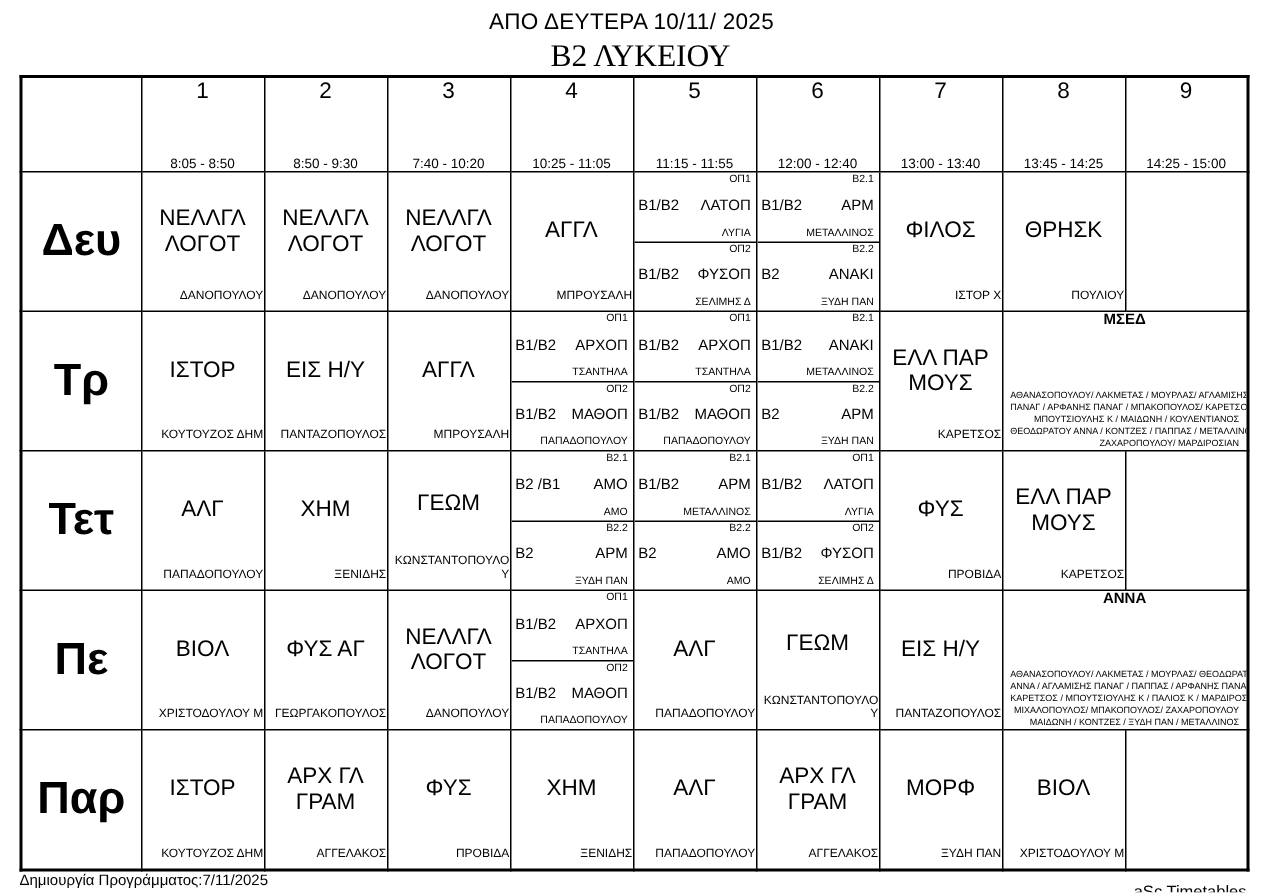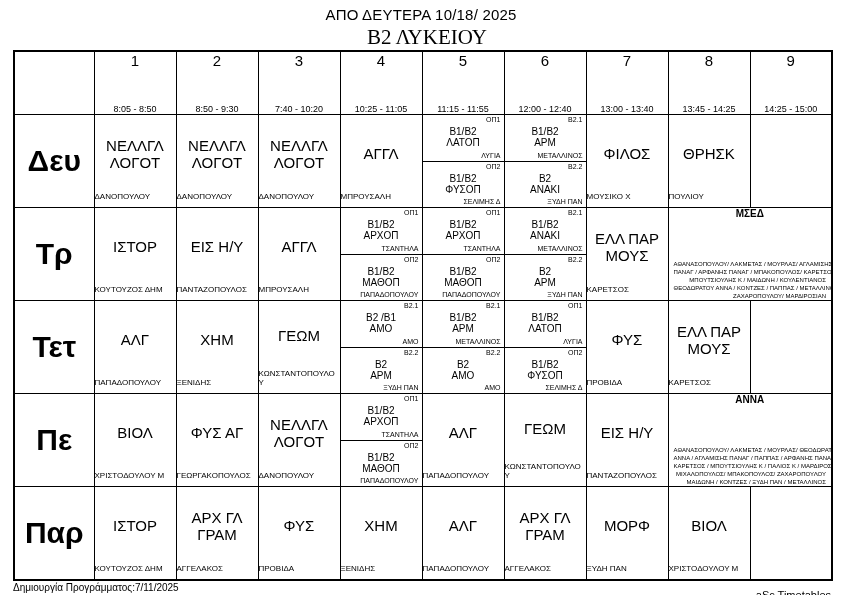--- a/index.html
+++ b/index.html
@@ -31,41 +31,41 @@
   col.pcol{width:82px;}
   thead td{height:52px;}
   tbody td{height:92px;}
   .phead{height:100%;display:flex;flex-direction:column;justify-content:center;align-items:center;gap:3px;}
   .pnum{font-size:15px;}
   .ptime{font-size:9px;margin-top:32px;}
   .daycell{height:100%;display:flex;align-items:center;justify-content:center;font-size:30px;font-weight:bold;}
   
   .simple{height:100%;display:flex;flex-direction:column;}
   .subj{flex:1;display:flex;align-items:center;justify-content:center;text-align:center;font-size:15px;line-height:1.15;padding:0 2px;}
-  .tchc{font-size:8px;text-align:left;padding-bottom:5px;line-height:1.1;word-wrap:break-word;}
+  .tchc{font-size:8px;text-align:right;padding-bottom:5px;line-height:1.1;word-wrap:break-word;}
   
   .split{height:100%;display:flex;flex-direction:column;}
   .half{flex:1;display:flex;flex-direction:column;justify-content:space-between;padding:1px 3px 2px 3px;box-sizing:border-box;}
   .half + .half{border-top:1px solid #000;}
   .tag{text-align:right;font-size:7px;}
-  .mid{display:flex;justify-content:space-between;align-items:center;font-size:10px;flex-direction:column;}
+  .mid{display:flex;justify-content:space-between;align-items:center;font-size:10px;}
   .tch{text-align:right;font-size:7px;}
   
   .multi{height:100%;display:flex;flex-direction:column;justify-content:space-between;padding:0 5px;box-sizing:border-box;}
   .multi .mtitle{text-align:center;font-size:10px;font-weight:bold;margin-bottom:4px;}
   .multi .mline{font-size:6px;text-align:right;line-height:1.35;white-space:nowrap;}
   .footer{width:818px;margin-left:13px;display:flex;justify-content:space-between;align-items:flex-start;}
   .foot-left{font-size:10px;margin-top:1px;}
   .foot-right{font-size:11px;margin-top:8px;}
 </style>
 </head>
 <body>
 
 <div class="page">
-  <div class="title">ΑΠΟ ΔΕΥΤΕΡΑ 10/18/ 2025</div>
+  <div class="title">ΑΠΟ ΔΕΥΤΕΡΑ 10/11/ 2025</div>
   <div class="subtitle">Β2 ΛΥΚΕΙΟΥ</div>
 
   <table class="tt">
     <colgroup>
         <col class="daycol">
         <col class="pcol">
         <col class="pcol">
         <col class="pcol">
         <col class="pcol">
         <col class="pcol">
@@ -198,21 +198,21 @@
                   <span>Β2</span>
                   <span>ΑΝΑΚΙ</span>
                 </div>
                 <div class="tch">ΞΥΔΗ ΠΑΝ</div>
               </div>
             </div>
           </td>
           <td>
             <div class="simple">
               <div class="subj">ΦΙΛΟΣ</div>
-              <div class="tchc">ΜΟΥΣΙΚΟ Χ</div>
+              <div class="tchc">ΙΣΤΟΡ Χ</div>
             </div>
           </td>
           <td>
             <div class="simple">
               <div class="subj">ΘΡΗΣΚ</div>
               <div class="tchc">ΠΟΥΛΙΟΥ</div>
             </div>
           </td>
           <td></td>
         </tr>

